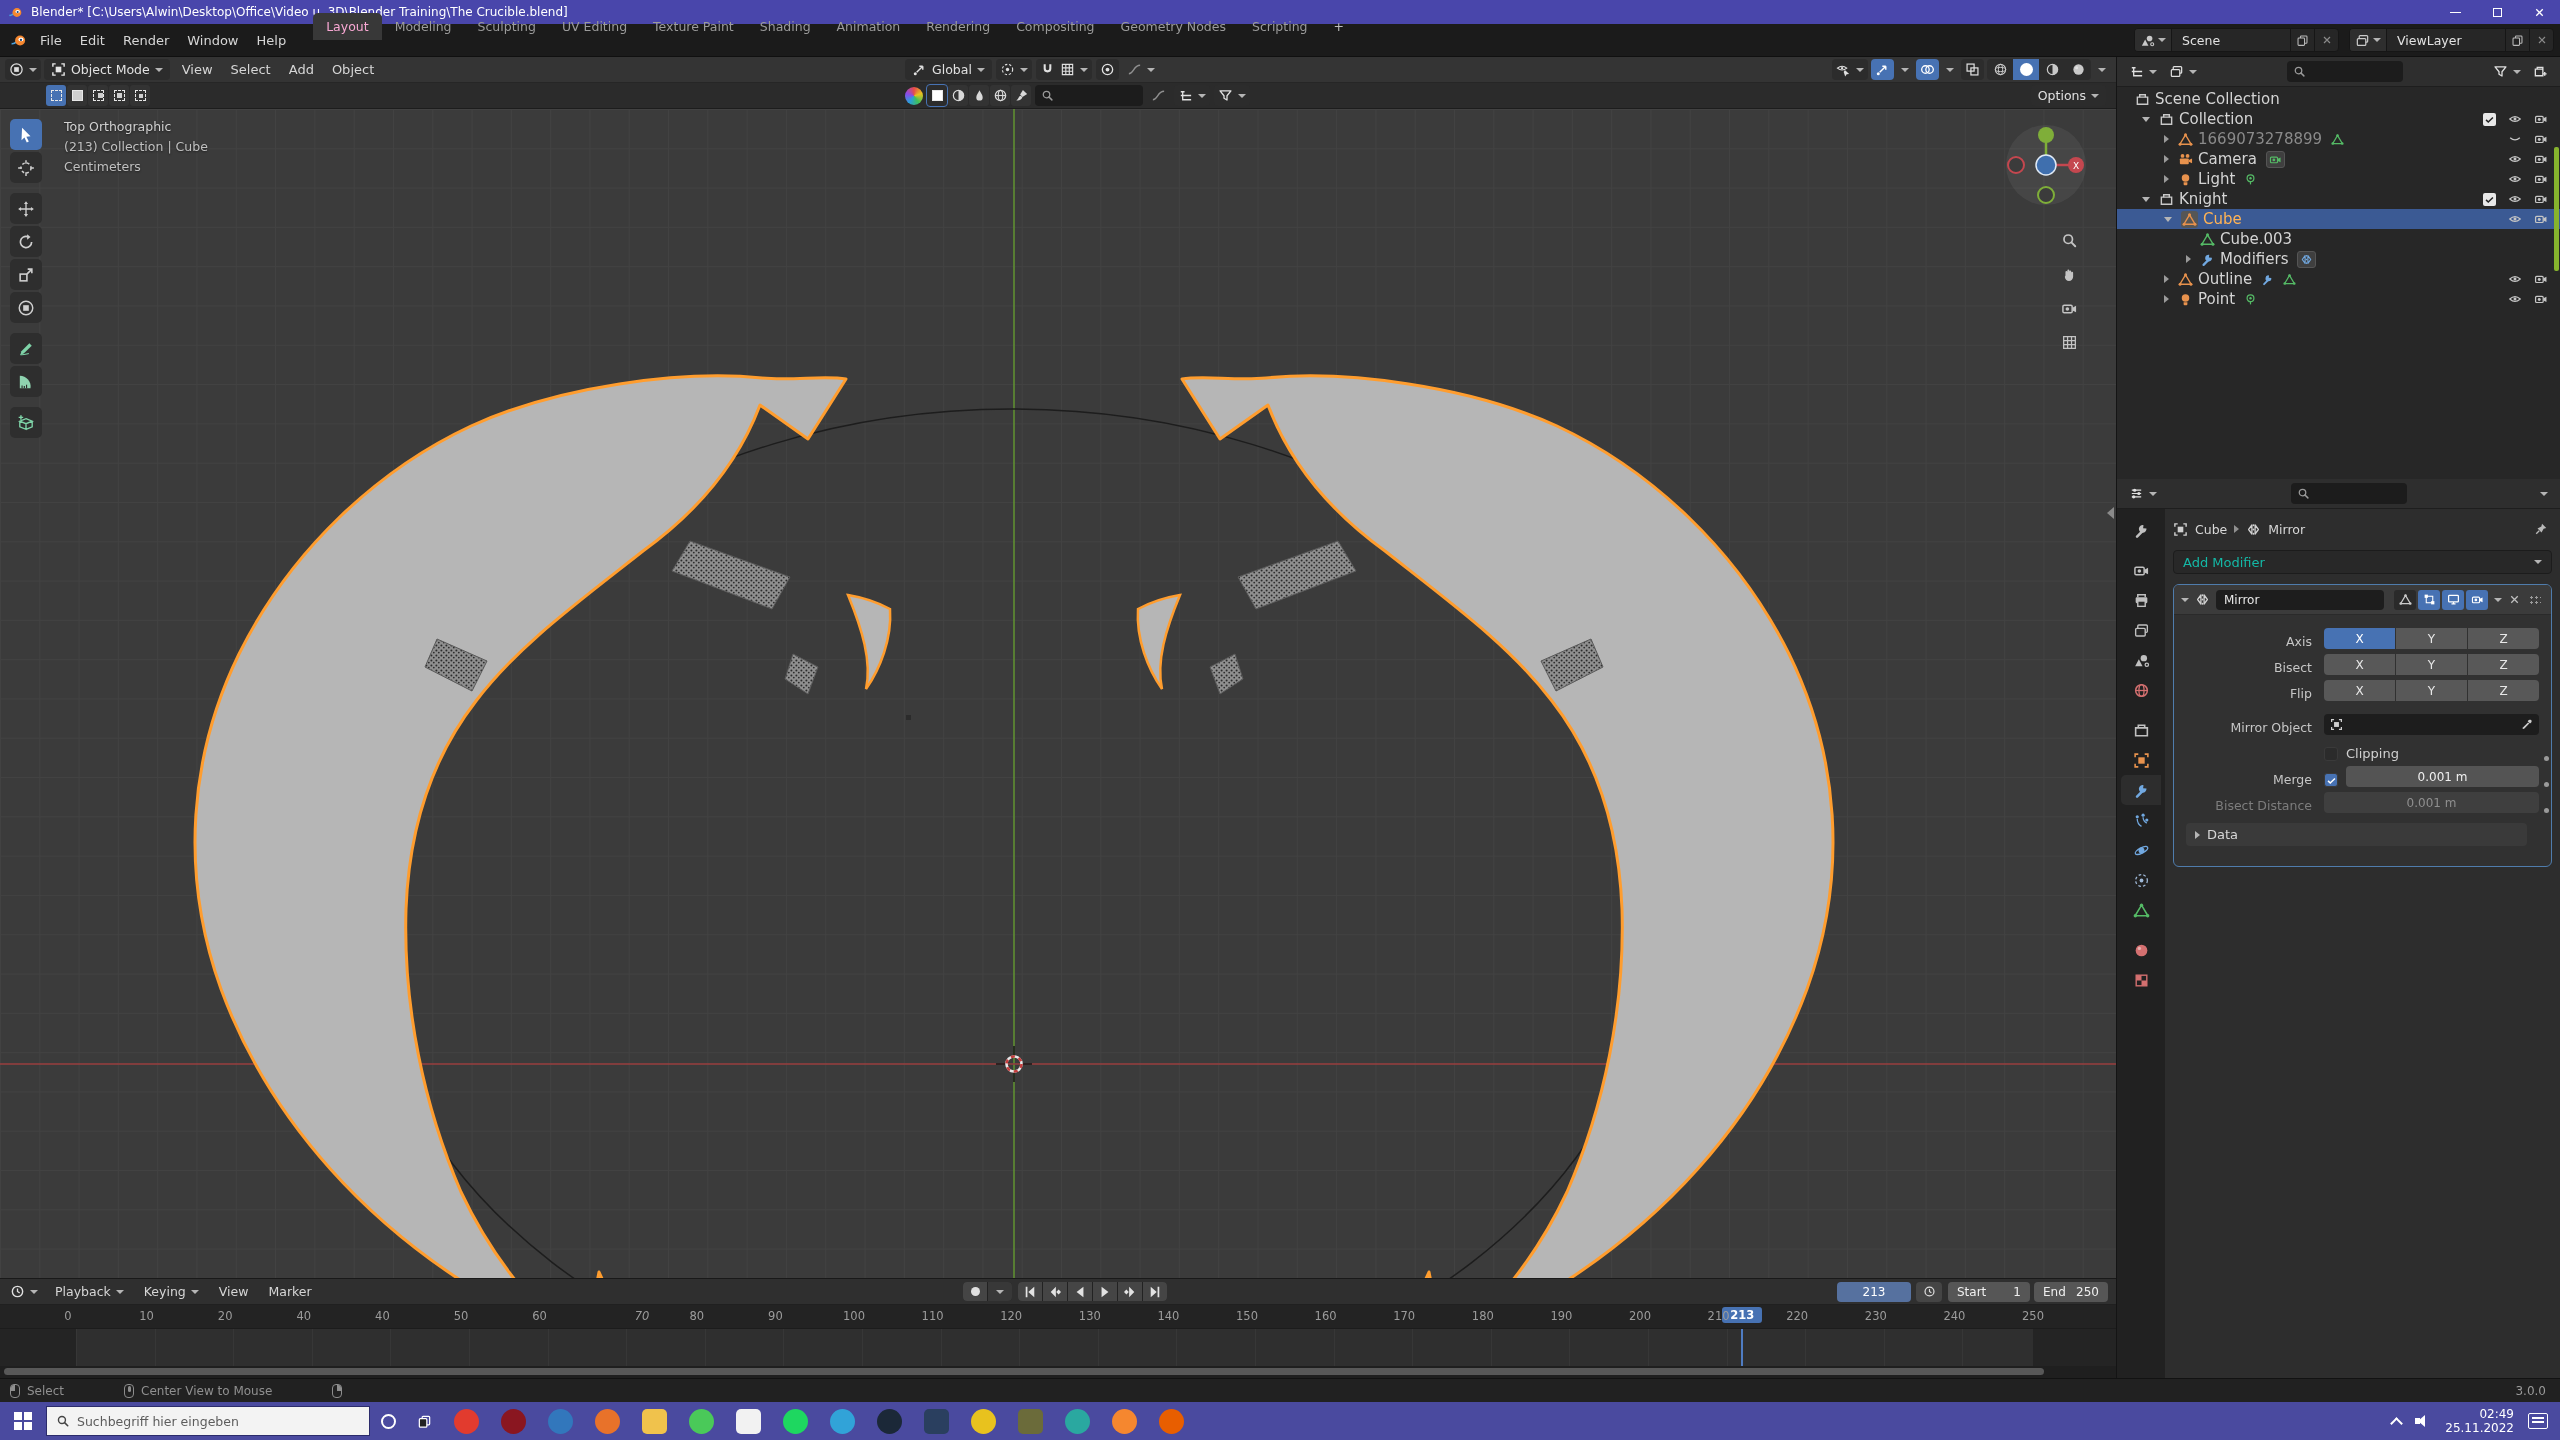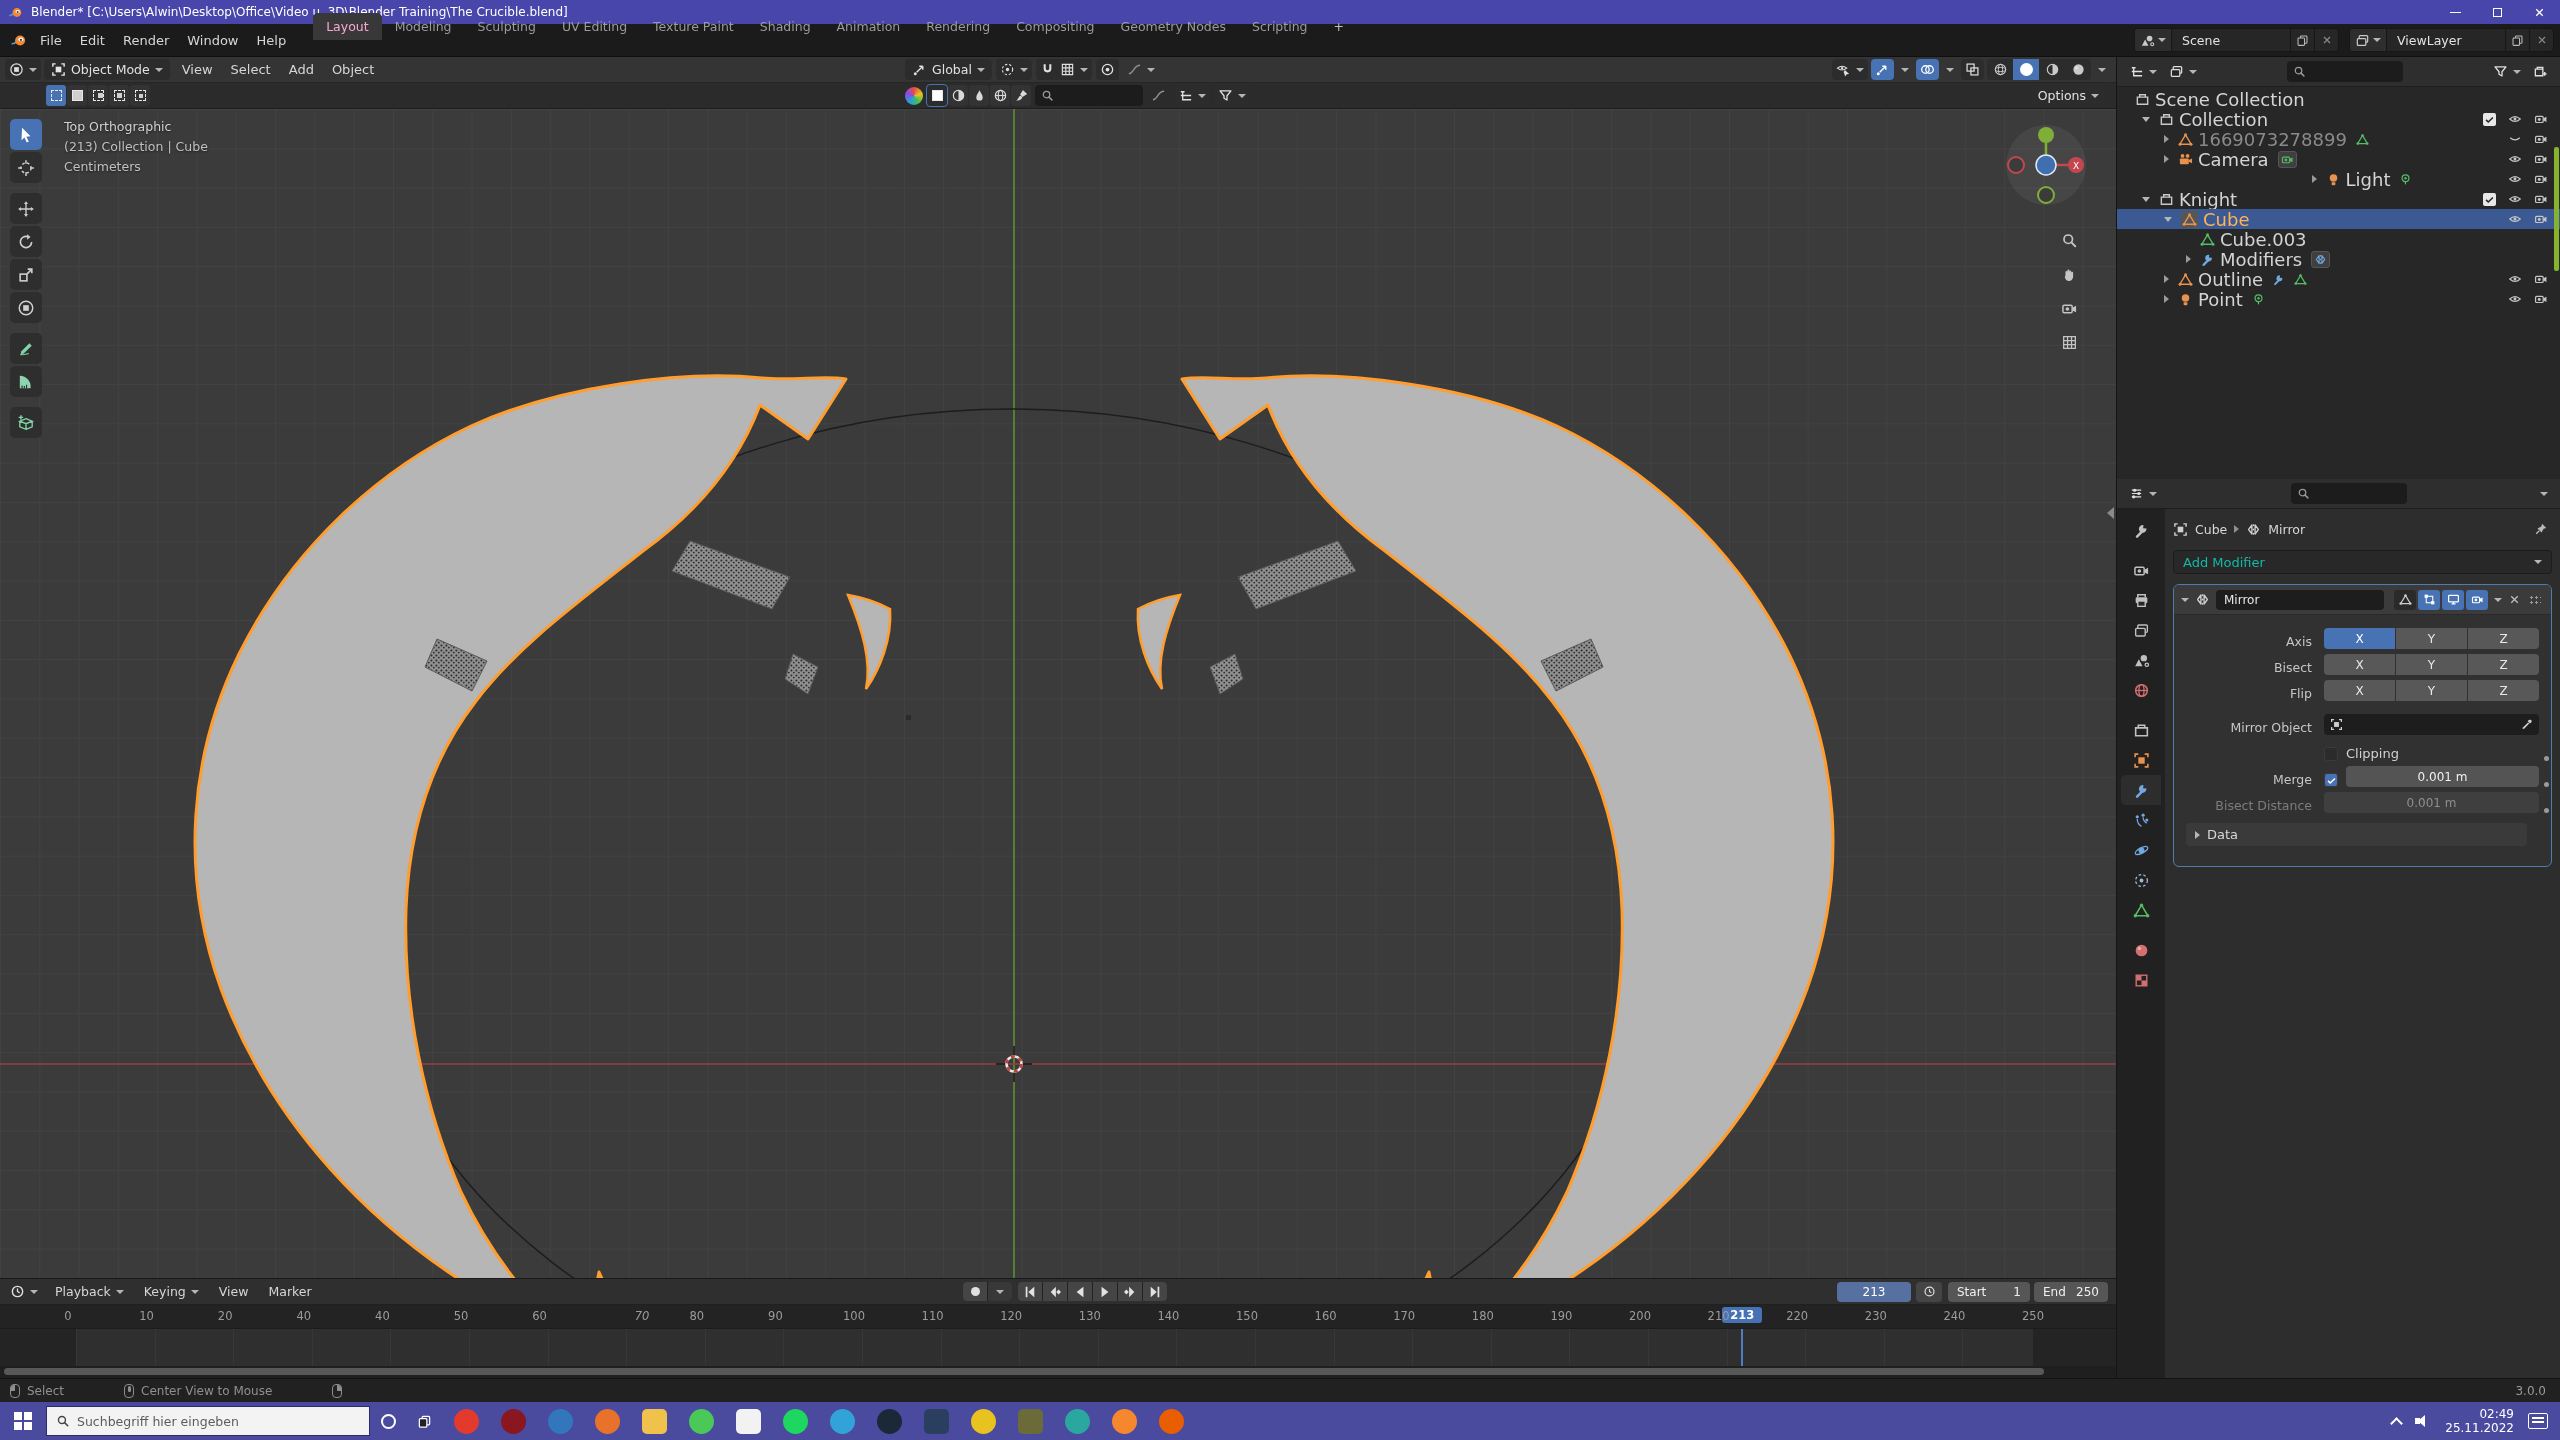--- a/index.html
+++ b/index.html
@@ -84,21 +84,21 @@
   .inrange{position:absolute;left:76px;width:1957px;top:0;bottom:0;background:#2f2f2f;
     background-image:repeating-linear-gradient(90deg,#373737 0 1px,transparent 1px 78.6px)}
   .playline{position:absolute;top:0;bottom:0;width:2px;background:#4f7cc2;transform:translateX(-1px)}
   .phbadge{position:absolute;top:2px;transform:translateX(-50%);background:#4772b3;color:#fff;font-size:11.5px;font-weight:bold;border-radius:3px;padding:1px 8px}
   .tlscroll{height:12px;background:#1f1f1f;position:relative;flex:none}
   .tlbar{position:absolute;left:4px;top:2px;height:7px;width:2040px;background:#585858;border-radius:4px}
   
   .right{flex:1;display:flex;flex-direction:column;border-left:1px solid #141414;min-width:0}
   .outliner{height:422px;background:#272727;position:relative;flex:none;overflow:hidden}
   .ohead{height:30px;background:#2e2e2e;display:flex;align-items:center;gap:4px;padding:0 8px;border-bottom:1px solid #1e1e1e}
-  .orow{height:20px;display:flex;align-items:center;font-size:18px;position:relative;color:#d4d4d4}
+  .orow{height:20px;display:flex;align-items:center;font-size:15px;position:relative;color:#d4d4d4}
   .orow.sel{background:#3b5a94}
   .olab{margin-left:5px;white-space:nowrap}
   .olab.dim{color:#8a8a8a}
   .olab.act{color:#ffb355}
   .obadge{margin-left:9px;display:flex;align-items:center}
   .obadge.boxed{background:#3f3f3f;border:1px solid #555;border-radius:3px;padding:1px 2px}
   .orc{position:absolute;display:flex;align-items:center;justify-content:center;width:18px;color:#c6c6c6}
   .ochk{width:13px;height:13px;background:#e8e8e8;border-radius:2px;display:flex;align-items:center;justify-content:center;color:#222}
   .ochk .ic{width:11px;height:11px}
   .oscroll{position:absolute;right:1px;top:90px;width:5px;height:124px;background:#86b32d;border-radius:2px}
@@ -1034,21 +1034,21 @@
                 <svg class="ic" style="width: 14px; height: 14px; color: rgb(198, 198, 198);">
                   <use href="#s-eye"></use>
                 </svg>
               </div>
               <div class="orc" style="right: 10px;">
                 <svg class="ic" style="width: 14px; height: 14px; color: rgb(198, 198, 198);">
                   <use href="#s-camr"></use>
                 </svg>
               </div>
             </div>
-            <div class="orow" style="padding-left: 42px; justify-content: center;">
+            <div class="orow" style="padding-left: 42px;">
               <span class="arw r" style="margin: 0px 9px 0px 5px;"></span>
               <svg class="ic" style="color: rgb(232, 146, 77);">
                 <use href="#s-bulb"></use>
               </svg>
               <span class="olab">Light</span>
               <span class="obadge">
                 <svg class="ic" style="width: 13px; height: 13px; color: rgb(85, 187, 102);">
                   <use href="#s-point"></use>
                 </svg>
               </span>

